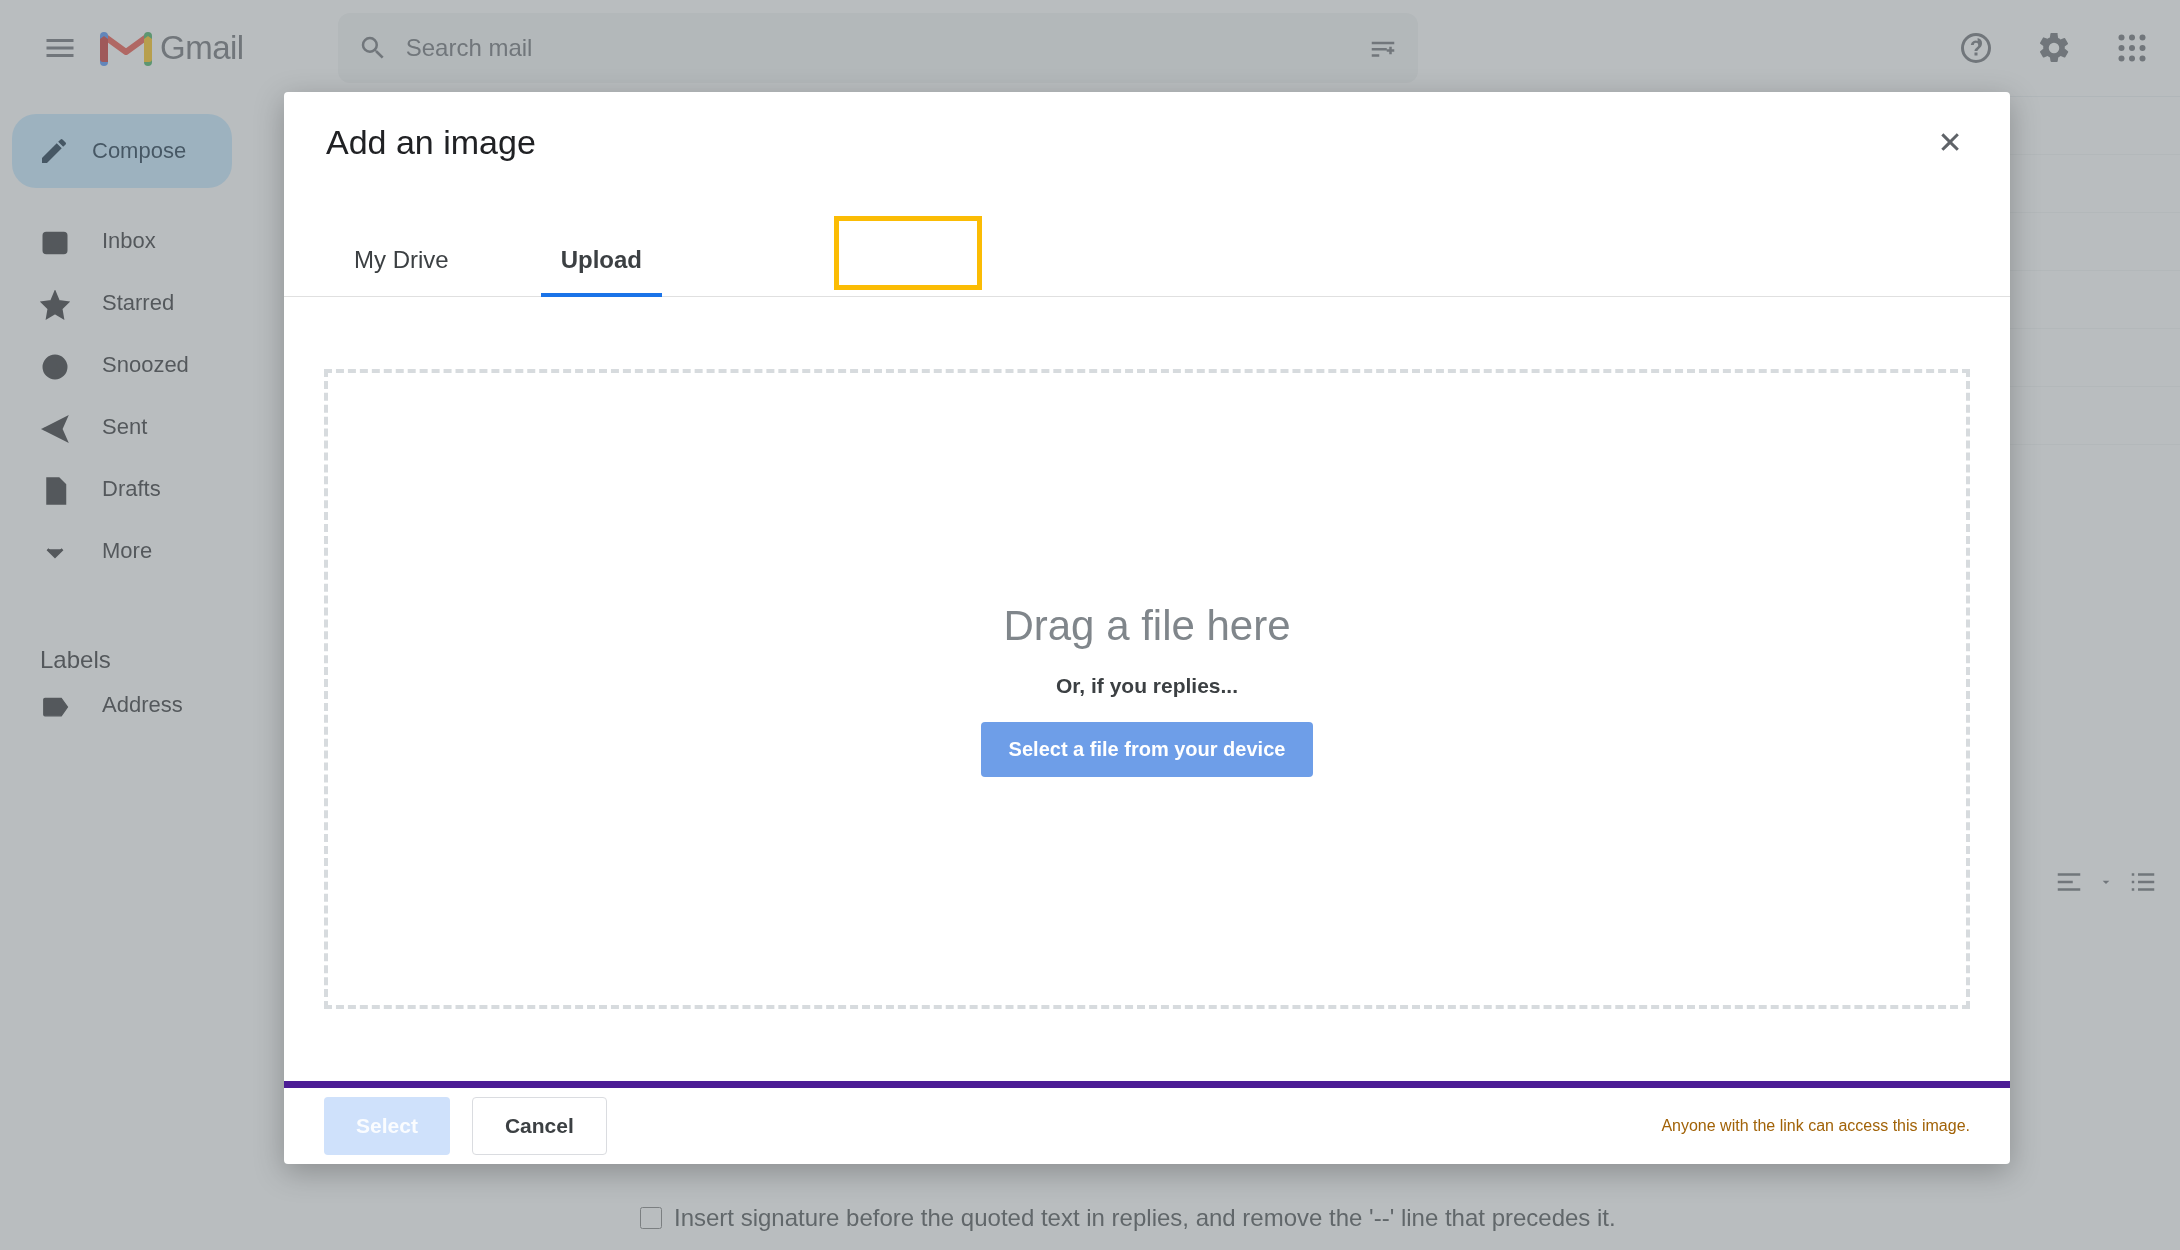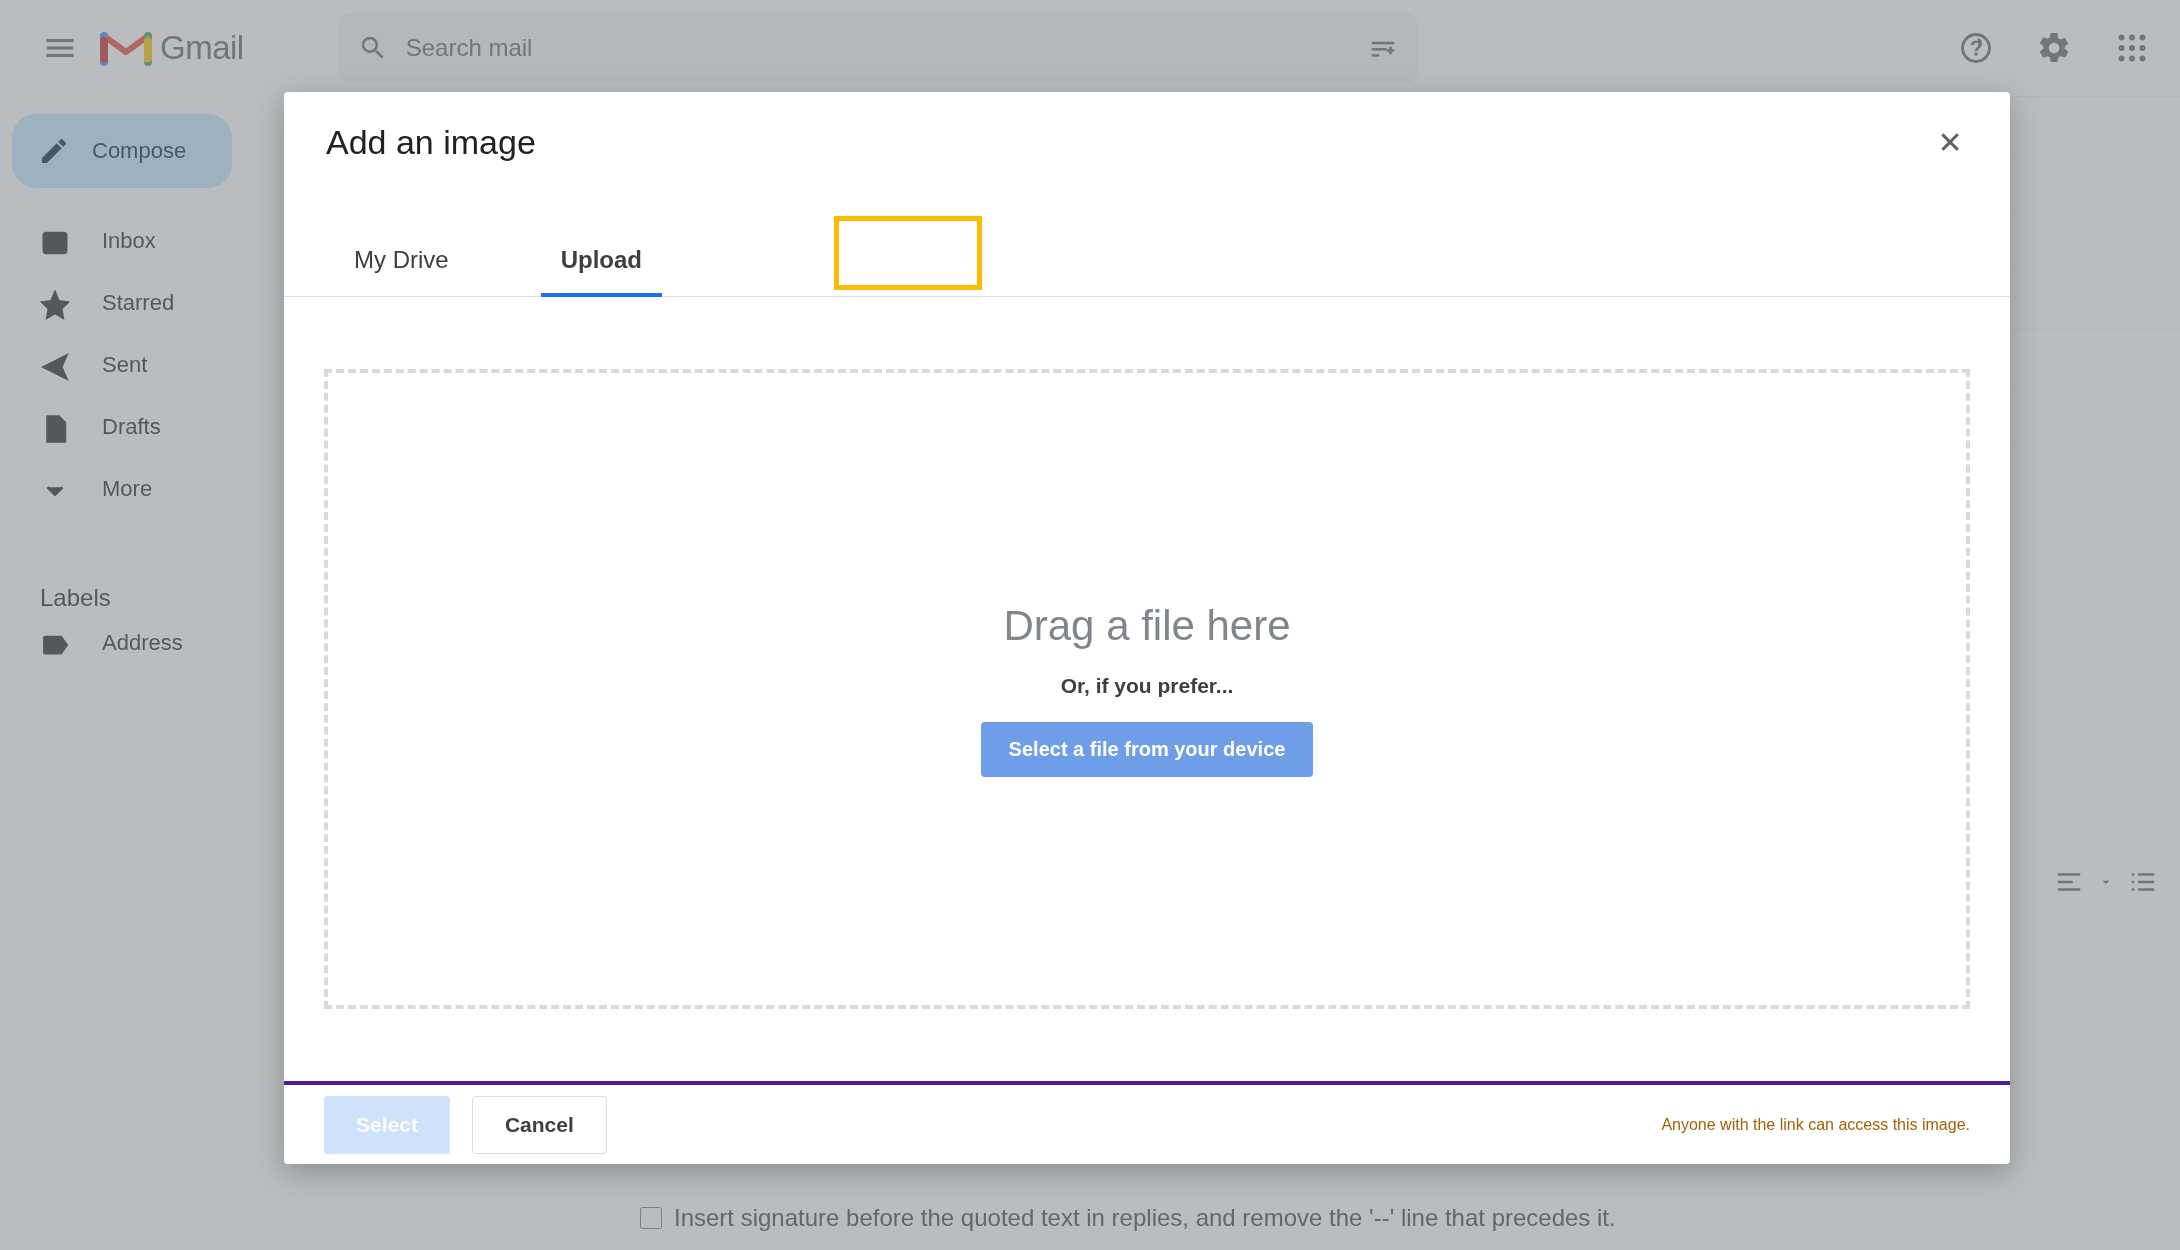--- a/index.html
+++ b/index.html
@@ -92,21 +92,21 @@
     display:flex; flex-direction:column; align-items:center; justify-content:center; gap:24px;
   }
   .drop-title{ font-size:42px; color:#80868b; font-weight:400; }
   .drop-sub{ font-size:21px; color:#3c4043; font-weight:700; }
   .select-file-btn{
     background:#6e9ee8; color:#fff; font-size:20px; font-weight:700;
     padding:16px 28px; border:none; border-radius:4px;
   }
 
   .modal-footer{
-    height:100px; border-top:4px solid #4c1d95; display:flex; align-items:center;
+    height:100px; border-top:7px solid #4c1d95; display:flex; align-items:center;
     padding:0 40px;
   }
   .footer-btn{ height:58px; padding:0 32px; font-size:21px; font-weight:700; border-radius:4px; display:flex; align-items:center; justify-content:center;}
   .btn-select{ background:#cfe1fb; color:#fff; border:none; }
   .btn-cancel{ background:#fff; border:1px solid #dadce0; color:#3c4043; margin-left:22px;}
   .footer-note{ margin-left:auto; font-size:16px; color:#a16207; }
 
   
   .gm-mark svg{width:52px;height:40px;display:block;}
 </style>
@@ -190,20 +190,27 @@
             <span>Inbox</span>
           </div>
           <div class="nav-item">
             <svg viewBox="0 0 24 24" fill="none" stroke-width="2">
                 <path d="M12 2l2.9 6.9L22 10l-5 4.9L18.2 22 12 18.3 5.8 22 7 14.9 2 10l7.1-1.1L12 2z"></path>
               </svg>
             <span>Starred</span>
           </div>
           <div class="nav-item">
             <svg viewBox="0 0 24 24" fill="none" stroke-width="2">
+                <circle cx="12" cy="12" r="9"></circle>
+                <path d="M12 7v5l3 2"></path>
+              </svg>
+            <span>Snoozed</span>
+          </div>
+          <div class="nav-item">
+            <svg viewBox="0 0 24 24" fill="none" stroke-width="2">
                 <path d="M3 12l18-9-4 9 4 9-18-9z"></path>
                 <path d="M3 12h14"></path>
               </svg>
             <span>Sent</span>
           </div>
           <div class="nav-item">
             <svg viewBox="0 0 24 24" fill="none" stroke-width="2">
                 <path d="M6 2h9l5 5v15H6z"></path>
                 <path d="M14 2v6h6"></path>
               </svg>
@@ -267,21 +274,21 @@
         <span>My Drive</span>
       </div>
       <div class="modal-tab active">
         <span>Upload</span>
       </div>
     </div>
 
     <div class="modal-body">
       <div class="dropzone">
         <div class="drop-title">Drag a file here</div>
-        <div class="drop-sub">Or, if you prefer...</div>
+        <div class="drop-sub">Or, if you replies...</div>
         <button class="select-file-btn">
           <span>Select a file from your device</span>
         </button>
       </div>
     </div>
 
     <div class="modal-footer">
       <button class="footer-btn btn-select">
         <span style="opacity:.9;">Select</span>
       </button>

